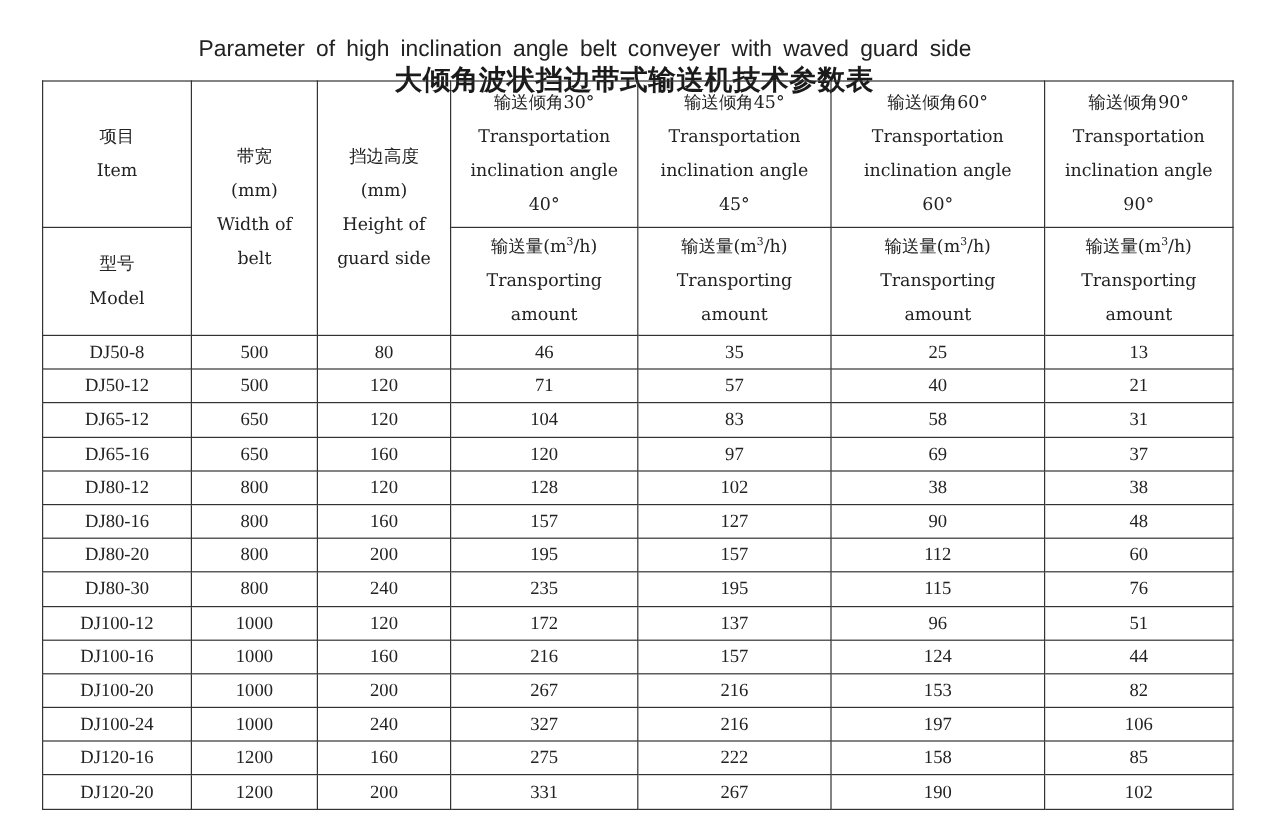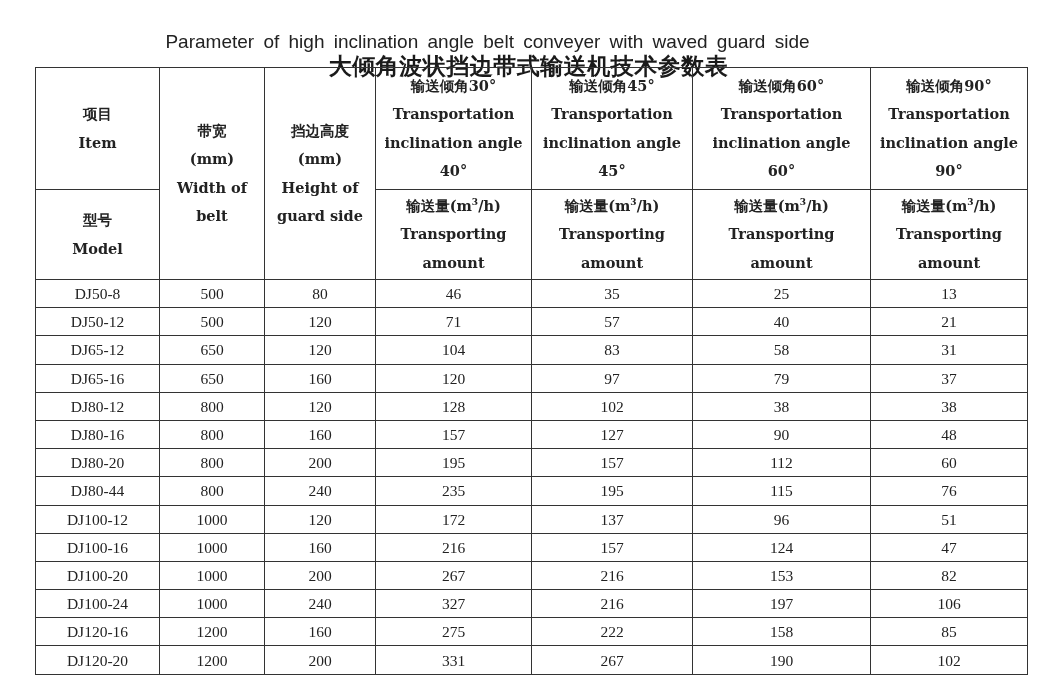--- a/index.html
+++ b/index.html
@@ -8,21 +8,21 @@
   .title-cn { position: absolute; top: 3px; left: 0; width: 1057px; text-align: center;
               font-size: 23px; font-weight: bold; letter-spacing: 0.5px; color: #1a1a1a; margin-top: 48px; }
   .title-en { position: absolute; top: 31px; left: 0; width: 975px; text-align: center;
               font-family: "Liberation Sans", sans-serif; font-size: 19px; word-spacing: 4px;
               color: #222; }
   table { position: absolute; left: 35px; top: 67px; border-collapse: collapse; table-layout: fixed;
           width: 992px; }
   td { border: 1.5px solid #333; text-align: center; vertical-align: middle; padding: 0;
        font-size: 14.5px; line-height: 28.5px; color: #222; }
   td.hdr { line-height: 28.5px; font-size: 14.5px; }
-  td.hdr span { display: block; font-weight: bold; }
+  td.hdr span { display: block; }
   tr.data td { height: 27.2px; line-height: 27px; font-family: "Liberation Serif", serif; font-size: 15.5px; }
   .col0 { width: 124px; } .col1 { width: 105px; } .col2 { width: 111px; }
   .col3 { width: 156px; } .col4 { width: 161px; } .col5 { width: 178px; } .col6 { width: 157px; }
   sup { font-size: 9px; line-height: 0; vertical-align: super; }
 </style>
 </head>
 <body>
 
 <div class="title-cn">大倾角波状挡边带式输送机技术参数表</div>
 <div class="title-en">Parameter of high inclination angle belt conveyer with waved guard side</div>
@@ -132,21 +132,21 @@
         <td>83</td>
         <td>58</td>
         <td>31</td>
       </tr>
       <tr class="data">
         <td>DJ65-16</td>
         <td>650</td>
         <td>160</td>
         <td>120</td>
         <td>97</td>
-        <td>79</td>
+        <td>69</td>
         <td>37</td>
       </tr>
       <tr class="data">
         <td>DJ80-12</td>
         <td>800</td>
         <td>120</td>
         <td>128</td>
         <td>102</td>
         <td>38</td>
         <td>38</td>
@@ -163,21 +163,21 @@
       <tr class="data">
         <td>DJ80-20</td>
         <td>800</td>
         <td>200</td>
         <td>195</td>
         <td>157</td>
         <td>112</td>
         <td>60</td>
       </tr>
       <tr class="data">
-        <td>DJ80-44</td>
+        <td>DJ80-30</td>
         <td>800</td>
         <td>240</td>
         <td>235</td>
         <td>195</td>
         <td>115</td>
         <td>76</td>
       </tr>
       <tr class="data">
         <td>DJ100-12</td>
         <td>1000</td>
@@ -187,21 +187,21 @@
         <td>96</td>
         <td>51</td>
       </tr>
       <tr class="data">
         <td>DJ100-16</td>
         <td>1000</td>
         <td>160</td>
         <td>216</td>
         <td>157</td>
         <td>124</td>
-        <td>47</td>
+        <td>44</td>
       </tr>
       <tr class="data">
         <td>DJ100-20</td>
         <td>1000</td>
         <td>200</td>
         <td>267</td>
         <td>216</td>
         <td>153</td>
         <td>82</td>
       </tr>

